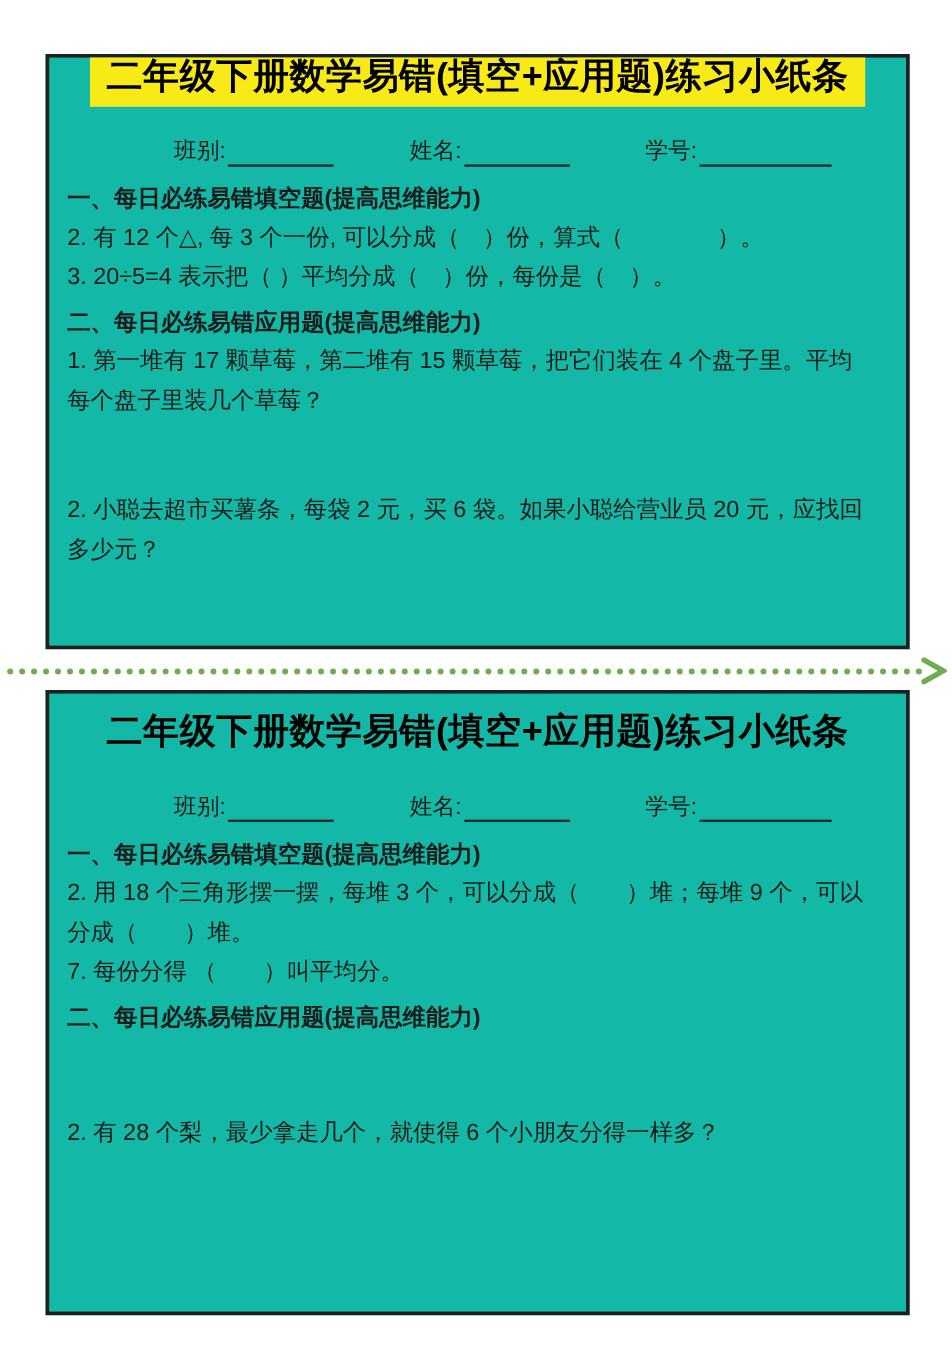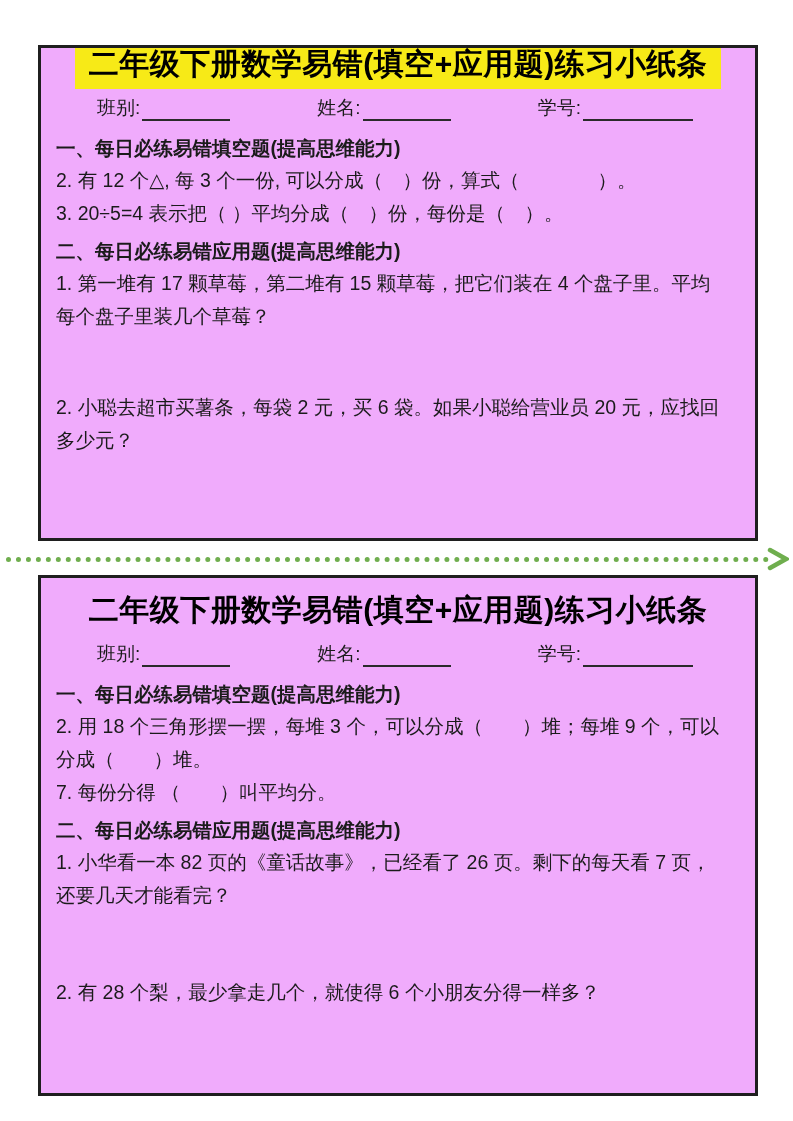--- a/index.html
+++ b/index.html
@@ -10,21 +10,21 @@
     color: #1b1b1b;
     overflow: hidden;
   }
   .page { position: relative; width: 793px; height: 1121px; }
 
   .sheet {
     position: absolute;
     left: 38px;
     width: 720px;
     border: 3px solid #1f1f1f;
-    background: #f0abfc;
+    background: #14b8a6;
     overflow: hidden;
   }
   .sheet-1 { top: 45px; height: 496px; }
   .sheet-2 { top: 575px; height: 521px; }
 
   .title-wrap { text-align: center; }
   .sheet-title {
     display: inline-block;
     font-size: 30px;
     font-weight: 900;
@@ -35,22 +35,23 @@
   }
   .sheet-1 .title-wrap { margin-top: -10px; }
   .sheet-1 .sheet-title { background: #f7ea17; }
   .sheet-2 .title-wrap { margin-top: 6px; }
   .sheet-2 .sheet-title { background: transparent; }
 
   .student-row {
     display: flex;
     justify-content: space-between;
     align-items: flex-end;
-    padding: 6px 62px 0 56px;
+    padding: 24px 62px 0 56px;
     font-size: 19px;
+    margin-left: 48px;
   }
   .field { display: flex; align-items: flex-end; }
   .field-label { font-weight: 400; }
   .blank-line {
     display: inline-block;
     border-bottom: 2px solid #2a2a2a;
     height: 20px;
     margin-left: 2px;
   }
   .blank-short { width: 88px; }
@@ -147,19 +148,18 @@
       <span class="field">
         <span class="field-label">学号:</span>
         <span class="blank-line blank-long"></span>
       </span>
     </div>
     <div class="content">
       <div class="section-heading">一、每日必练易错填空题(提高思维能力)</div>
       <div class="question">2. 用 18 个三角形摆一摆，每堆 3 个，可以分成（　　）堆；每堆 9 个，可以分成（　　）堆。</div>
       <div class="question">7. 每份分得 （　　）叫平均分。</div>
       <div class="section-heading">二、每日必练易错应用题(提高思维能力)</div>
-      <div class="question">1. 小华看一本 82 页的《童话故事》，已经看了 26 页。剩下的每天看 7 页，还要几天才能看完？</div>
       <div class="answer-gap-2"></div>
       <div class="question">2. 有 28 个梨，最少拿走几个，就使得 6 个小朋友分得一样多？</div>
     </div>
   </div>
 
 </div>
 
 </body></html>

